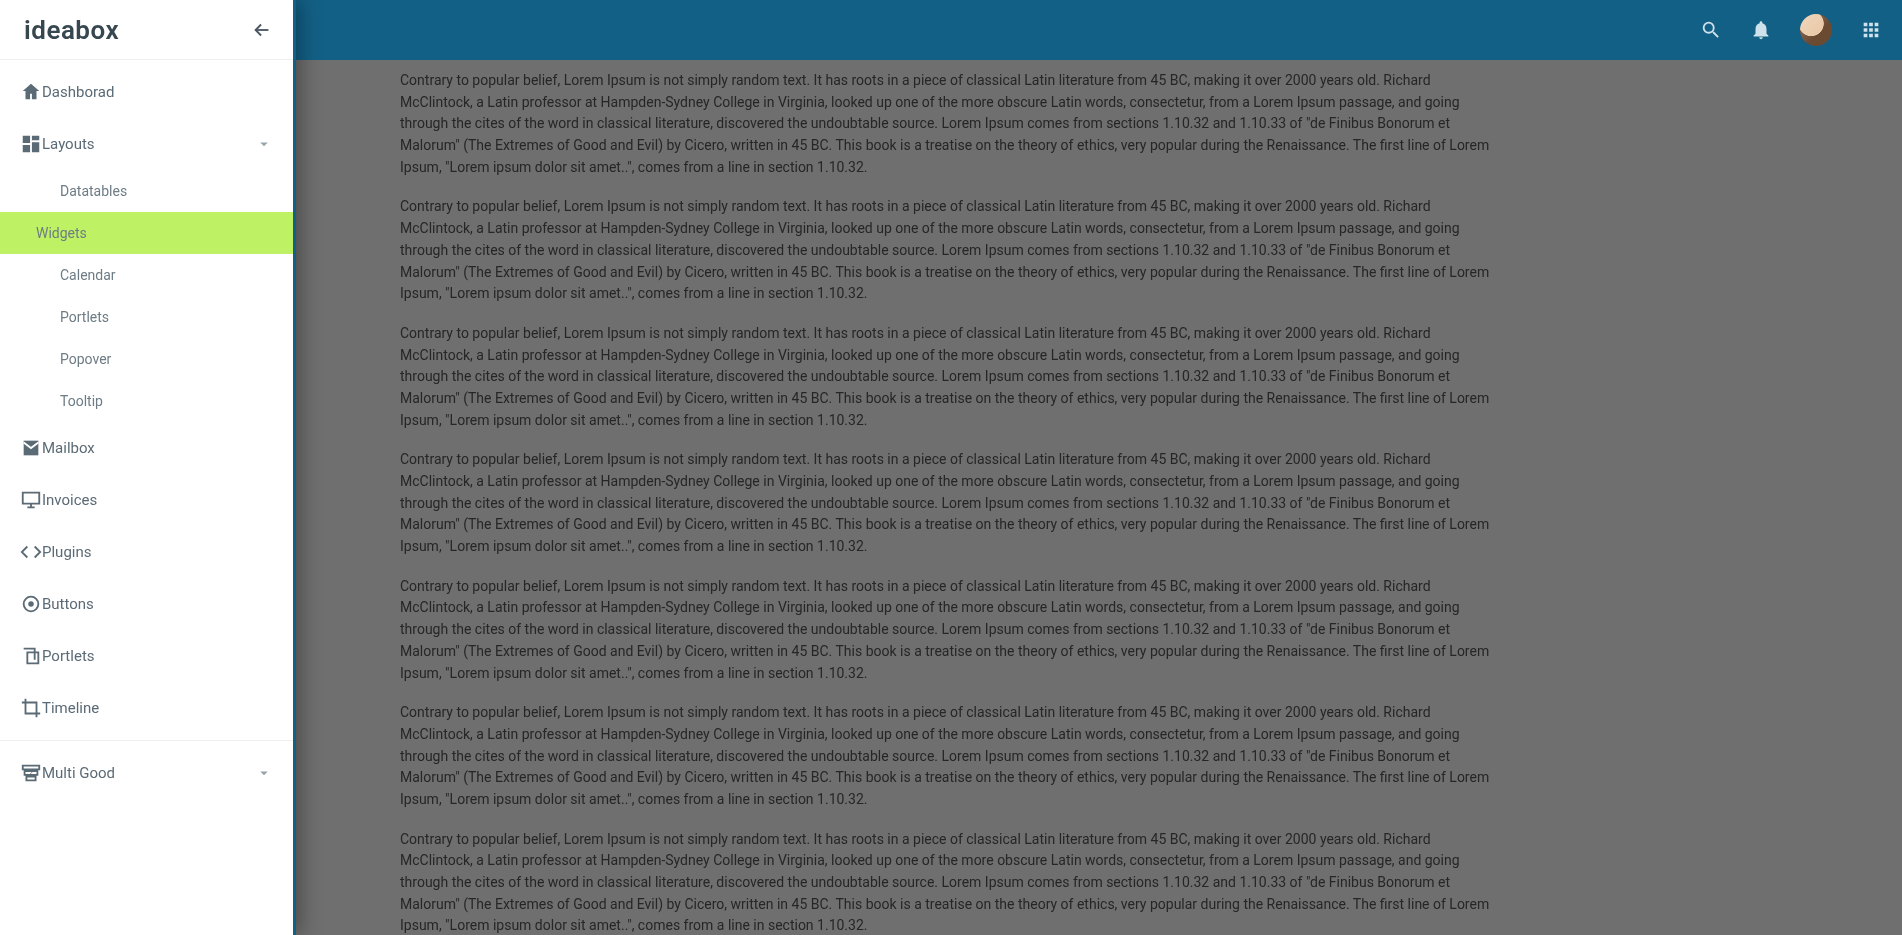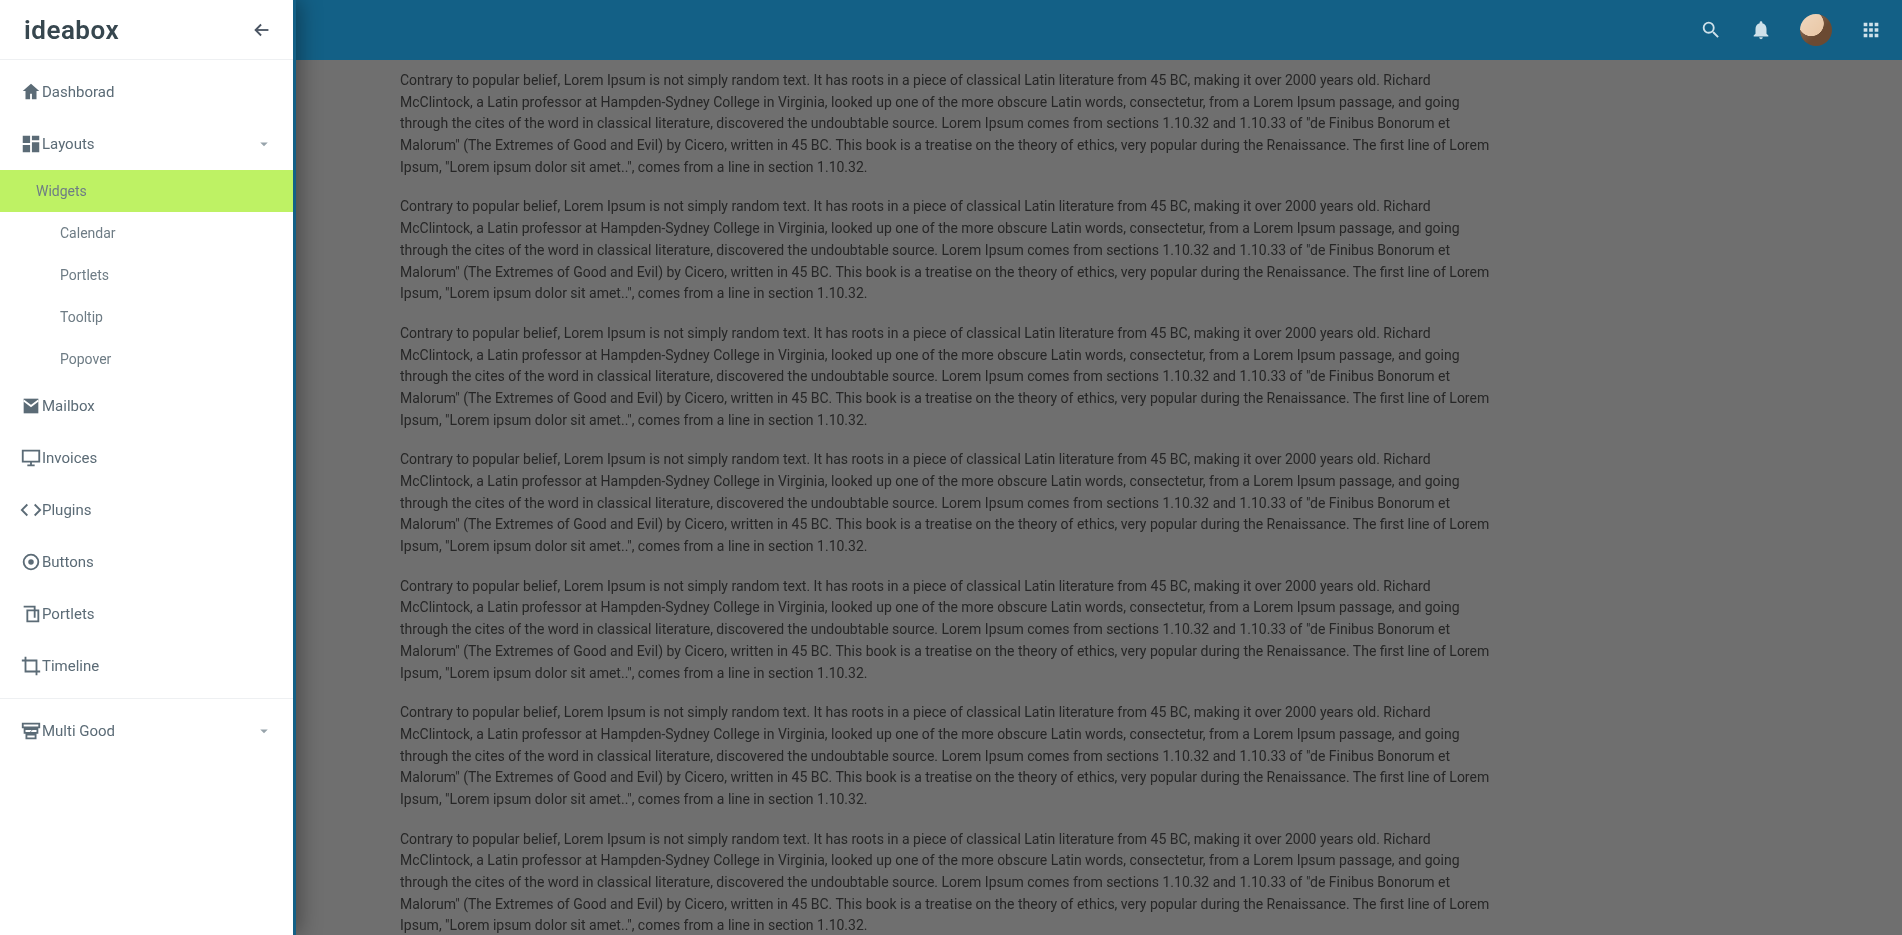--- a/index.html
+++ b/index.html
@@ -191,25 +191,26 @@
             <svg viewBox="0 0 24 24">
               <path d="M3 3h8v8H3zM13 3h8v5h-8zM13 10h8v11h-8zM3 13h8v8H3z"></path>
             </svg>
           </span>
           <span class="label">Layouts</span>
           <span class="chev"><svg viewBox="0 0 24 24">
               <path d="M7 10l5 5 5-5z"></path>
             </svg></span>
         </div>
         <div class="subnav">
+          <div class="subitem">Datatables</div>
           <div class="subitem active">Widgets</div>
           <div class="subitem">Calendar</div>
           <div class="subitem">Portlets</div>
+          <div class="subitem">Popover</div>
           <div class="subitem">Tooltip</div>
-          <div class="subitem">Popover</div>
         </div>
         <div class="item">
           <span class="micon">
             <svg viewBox="0 0 24 24">
               <path d="M4 4h16v16H4z" fill="currentColor"></path>
               <path d="M4 6l8 6 8-6" stroke="#fff" stroke-width="2" fill="none"></path>
             </svg>
           </span>
           <span class="label">Mailbox</span>
         </div>

